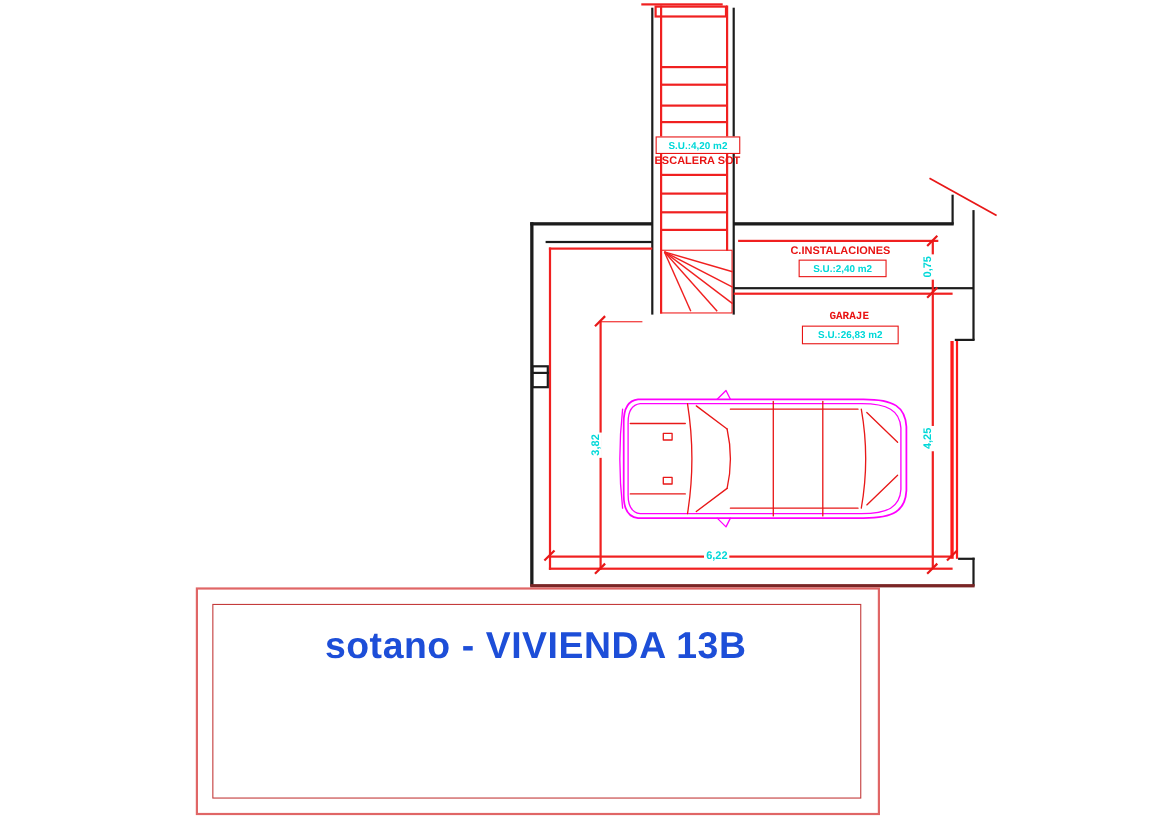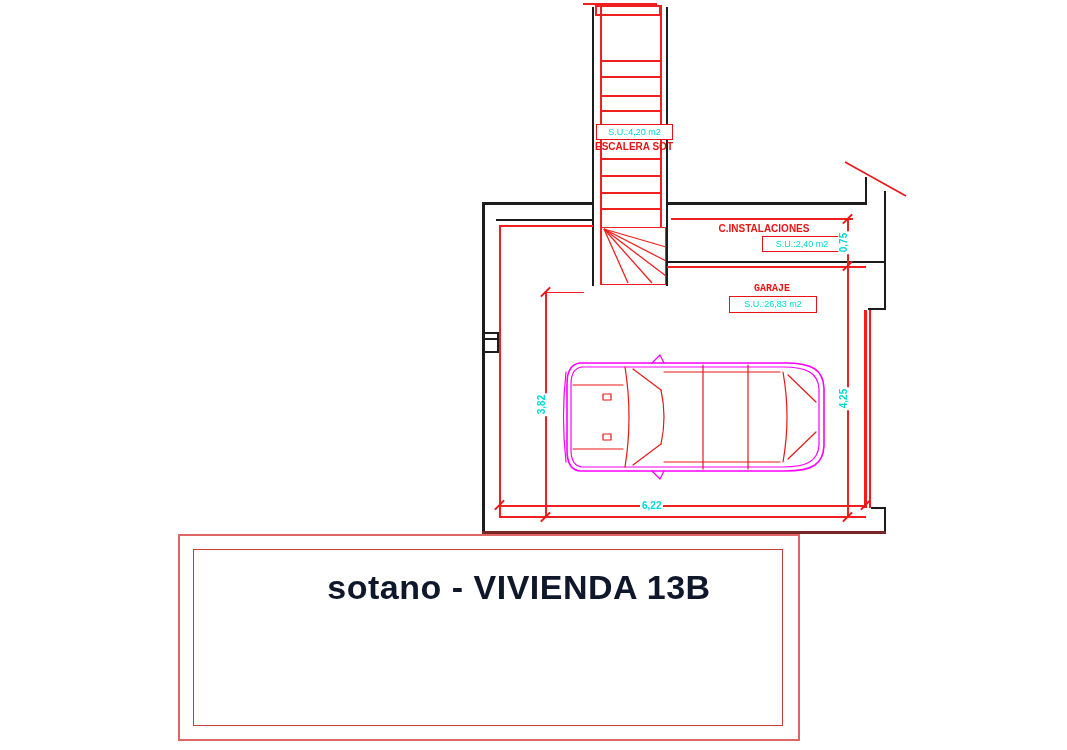--- a/index.html
+++ b/index.html
@@ -16,32 +16,32 @@
   .tick{position:absolute;width:13px;height:2px;background:#e81818;transform:rotate(-45deg);}
   
   .room-name{
     position:absolute;color:#e81414;font-weight:bold;font-size:10px;
     text-align:center;letter-spacing:0px;line-height:11px;
   }
   .area-box{
     position:absolute;border:1.5px solid #e81414;background:#ffffff;
     display:flex;align-items:center;justify-content:center;
   }
-  .area-text{color:#00d8d8;font-weight:normal;font-size:9px;line-height:9px;}
+  .area-text{color:#00d8d8;font-weight:bold;font-size:9px;line-height:9px;}
   .dim-text{
     position:absolute;color:#00d8d8;font-weight:bold;font-size:10px;
     background:#ffffff;padding:0 2px;line-height:11px;white-space:nowrap;
   }
   .dim-text.vert{transform:rotate(-90deg);transform-origin:center center;}
   
   .frame-outer{position:absolute;border:2px solid #e06666;background:transparent;}
   .frame-inner{position:absolute;border:1.5px solid #c43b3b;background:transparent;}
   .plan-title{
-    position:absolute;color:#0f172a;font-size:34px;font-weight:bold;
-    text-align:center;letter-spacing:0.5px;padding-left:32px;
+    position:absolute;color:#1d4ed8;font-size:34px;font-weight:bold;
+    text-align:center;letter-spacing:0.5px;
   }
   svg{position:absolute;left:0;top:0;}
 </style>
 </head>
 <body>
 
 <div class="plan">
 
   <div>
     <div class="line-red" style="left:583px;top:3px;width:74px;height:1.5px;"></div>
@@ -95,21 +95,21 @@
     <div class="wall-black" style="left:884px;top:507px;width:2px;height:26px;"></div>
 
     <div class="line-maroon" style="left:482px;top:531px;width:404px;height:2.5px;"></div>
     <div class="line-red" style="left:499px;top:516px;width:367px;height:1.5px;"></div>
 
     <div class="abs" style="left:483px;top:332px;width:12px;height:17px;border:2px solid #1c1c1c;"></div>
     <div class="wall-black" style="left:483px;top:338px;width:16px;height:1.5px;"></div>
   </div>
 
   <div class="room-name" style="left:694px;top:223px;width:140px;">C.INSTALACIONES</div>
-  <div class="area-box" style="left:762px;top:236px;width:78px;height:14px;">
+  <div class="area-box" style="left:726px;top:236px;width:78px;height:14px;">
     <span class="area-text">S.U.:2,40 m2</span>
   </div>
 
   <div class="room-name" style="left:702px;top:283px;width:140px;font-family:Liberation Mono, monospace;">GARAJE</div>
   <div class="area-box" style="left:729px;top:296px;width:86px;height:15px;">
     <span class="area-text">S.U.:26,83 m2</span>
   </div>
 
   <div>
     <div class="line-red" style="left:847px;top:219px;width:1.5px;height:48px;"></div>

